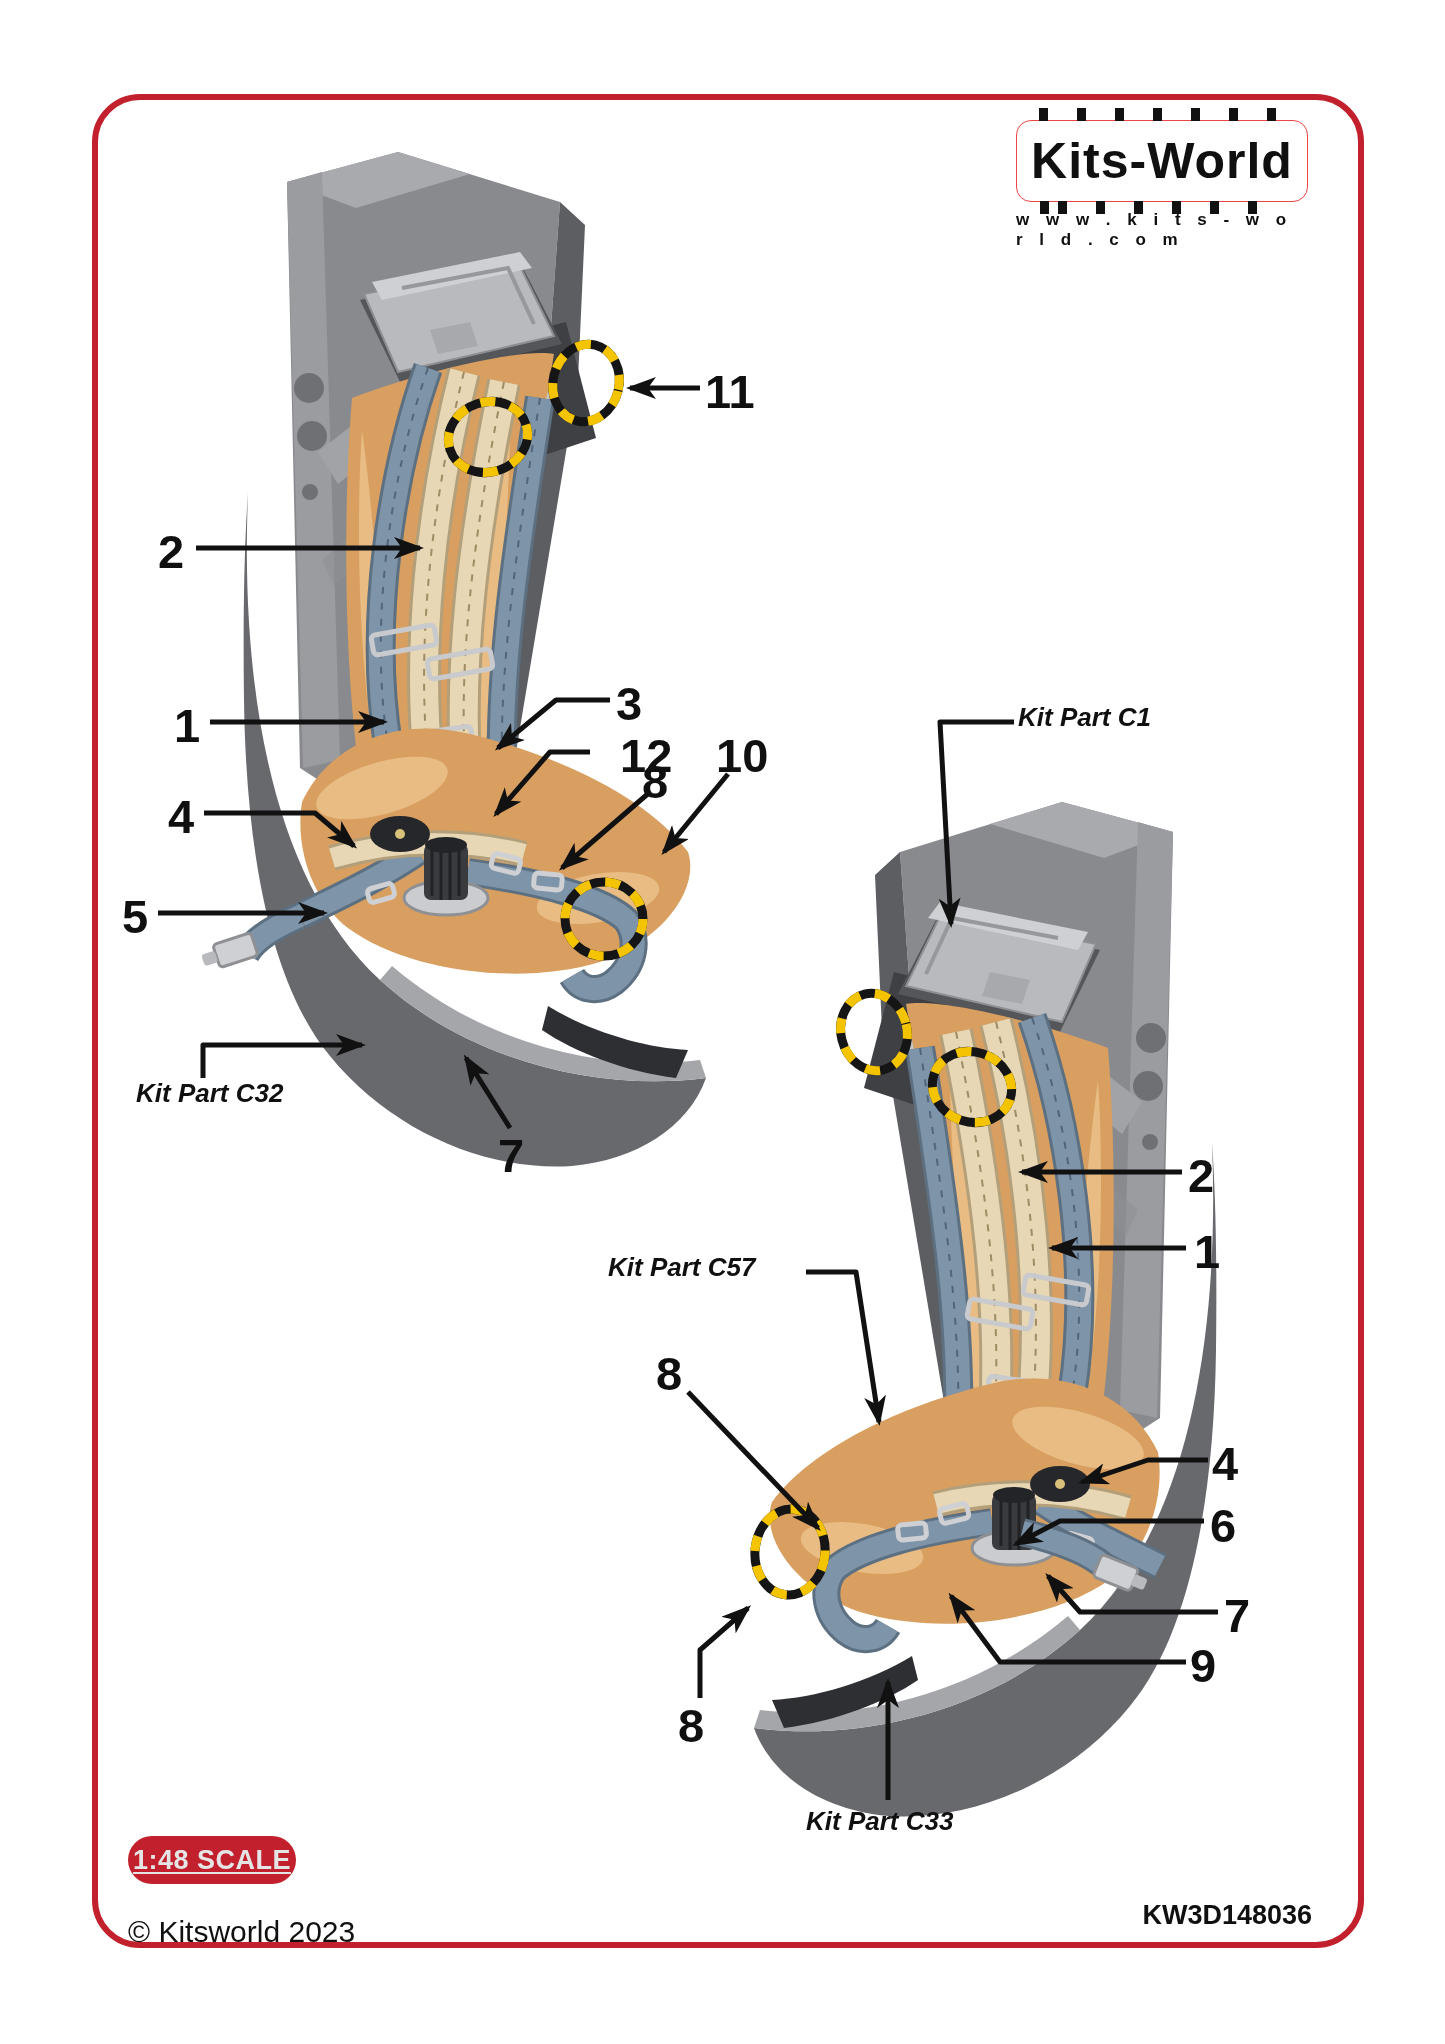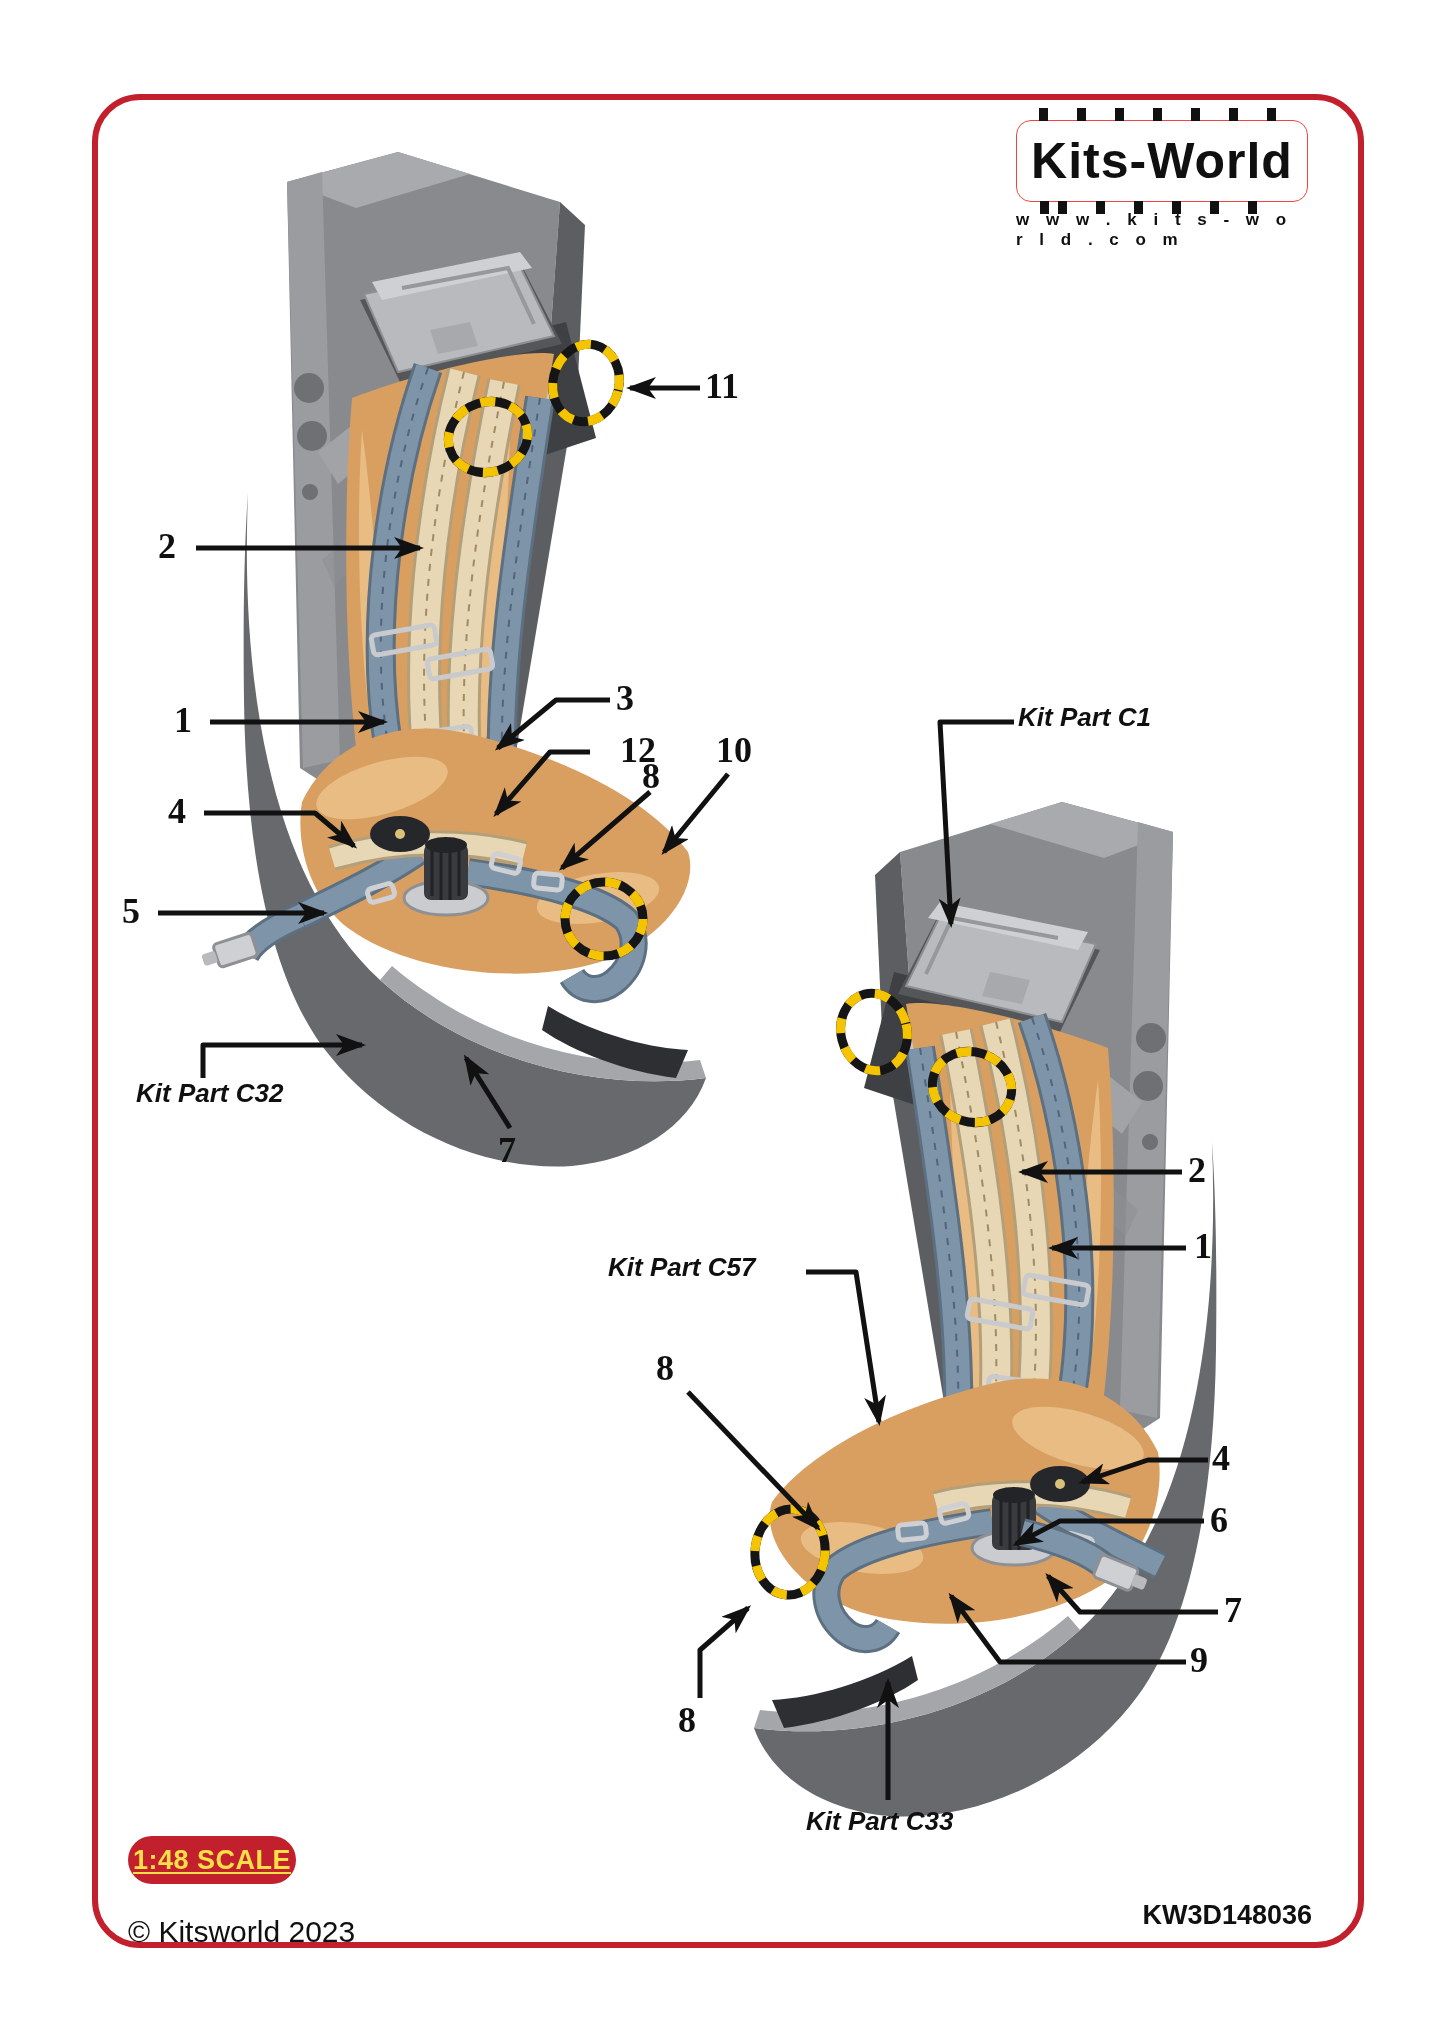--- a/index.html
+++ b/index.html
@@ -1,35 +1,35 @@
 <!DOCTYPE html>
 <html><head>
 <meta charset="utf-8">
 <style>
   html,body{margin:0;padding:0;background:#fff;}
   .page{position:relative;width:1445px;height:2044px;background:#fff;overflow:hidden;
         font-family:"Liberation Sans",sans-serif;color:#101010;}
   .frame{position:absolute;left:92px;top:94px;width:1272px;height:1854px;box-sizing:border-box;
          border:6px solid #c2202c;border-radius:48px;}
   .scene{position:absolute;left:0;top:0;width:1445px;height:2044px;}
-  .lbl{position:absolute;font-weight:bold;font-size:36px;line-height:1;white-space:nowrap;font-family:Liberation Serif, serif;}
+  .lbl{position:absolute;font-weight:bold;font-size:47px;line-height:1;white-space:nowrap;}
   .kit{position:absolute;font-weight:bold;font-style:italic;font-size:26px;line-height:1;white-space:nowrap;}
   
   .logo{position:absolute;left:1016px;top:120px;width:292px;}
   .logo-box{position:relative;box-sizing:border-box;border:1px solid #ef4444;border-radius:15px;height:82px;
             display:flex;align-items:center;justify-content:center;font-weight:bold;font-size:50px;letter-spacing:1px;}
   .sprue{position:absolute;left:22px;right:22px;height:13px;
          background:repeating-linear-gradient(90deg,#111 0 9px,transparent 9px 38px);}
   .sprue.top{top:-13px;}
   .sprue.bot{bottom:-13px;background-position:19px 0;}
   .logo-web{margin-top:8px;text-align:left;font-weight:bold;font-size:17px;letter-spacing:6px;}
   
   .scale-pill{position:absolute;left:128px;top:1836px;width:168px;height:48px;background:#c2202c;
               border-radius:24px;display:flex;align-items:center;justify-content:center;}
-  .scale-pill span{color:#fde047;font-weight:bold;font-size:27px;text-decoration:underline;
+  .scale-pill span{color:#e5e5e5;font-weight:bold;font-size:27px;text-decoration:underline;
                    text-underline-offset:3px;letter-spacing:0.5px;}
   .copyright{position:absolute;left:128px;top:1898px;font-size:30px;margin-top:17px;}
   .prodcode{position:absolute;right:133px;top:1900px;font-size:27px;font-weight:bold;}
   
   .leader{fill:none;stroke:#111;stroke-width:5;stroke-linejoin:round;}
   .dashK{fill:none;stroke:#151515;stroke-width:9;}
   .dashY{fill:none;stroke:#f5c400;stroke-width:9;stroke-dasharray:15 15;}
   .dring{fill:none;stroke:#cfd0d4;stroke-width:5;}
 </style>
 </head>

